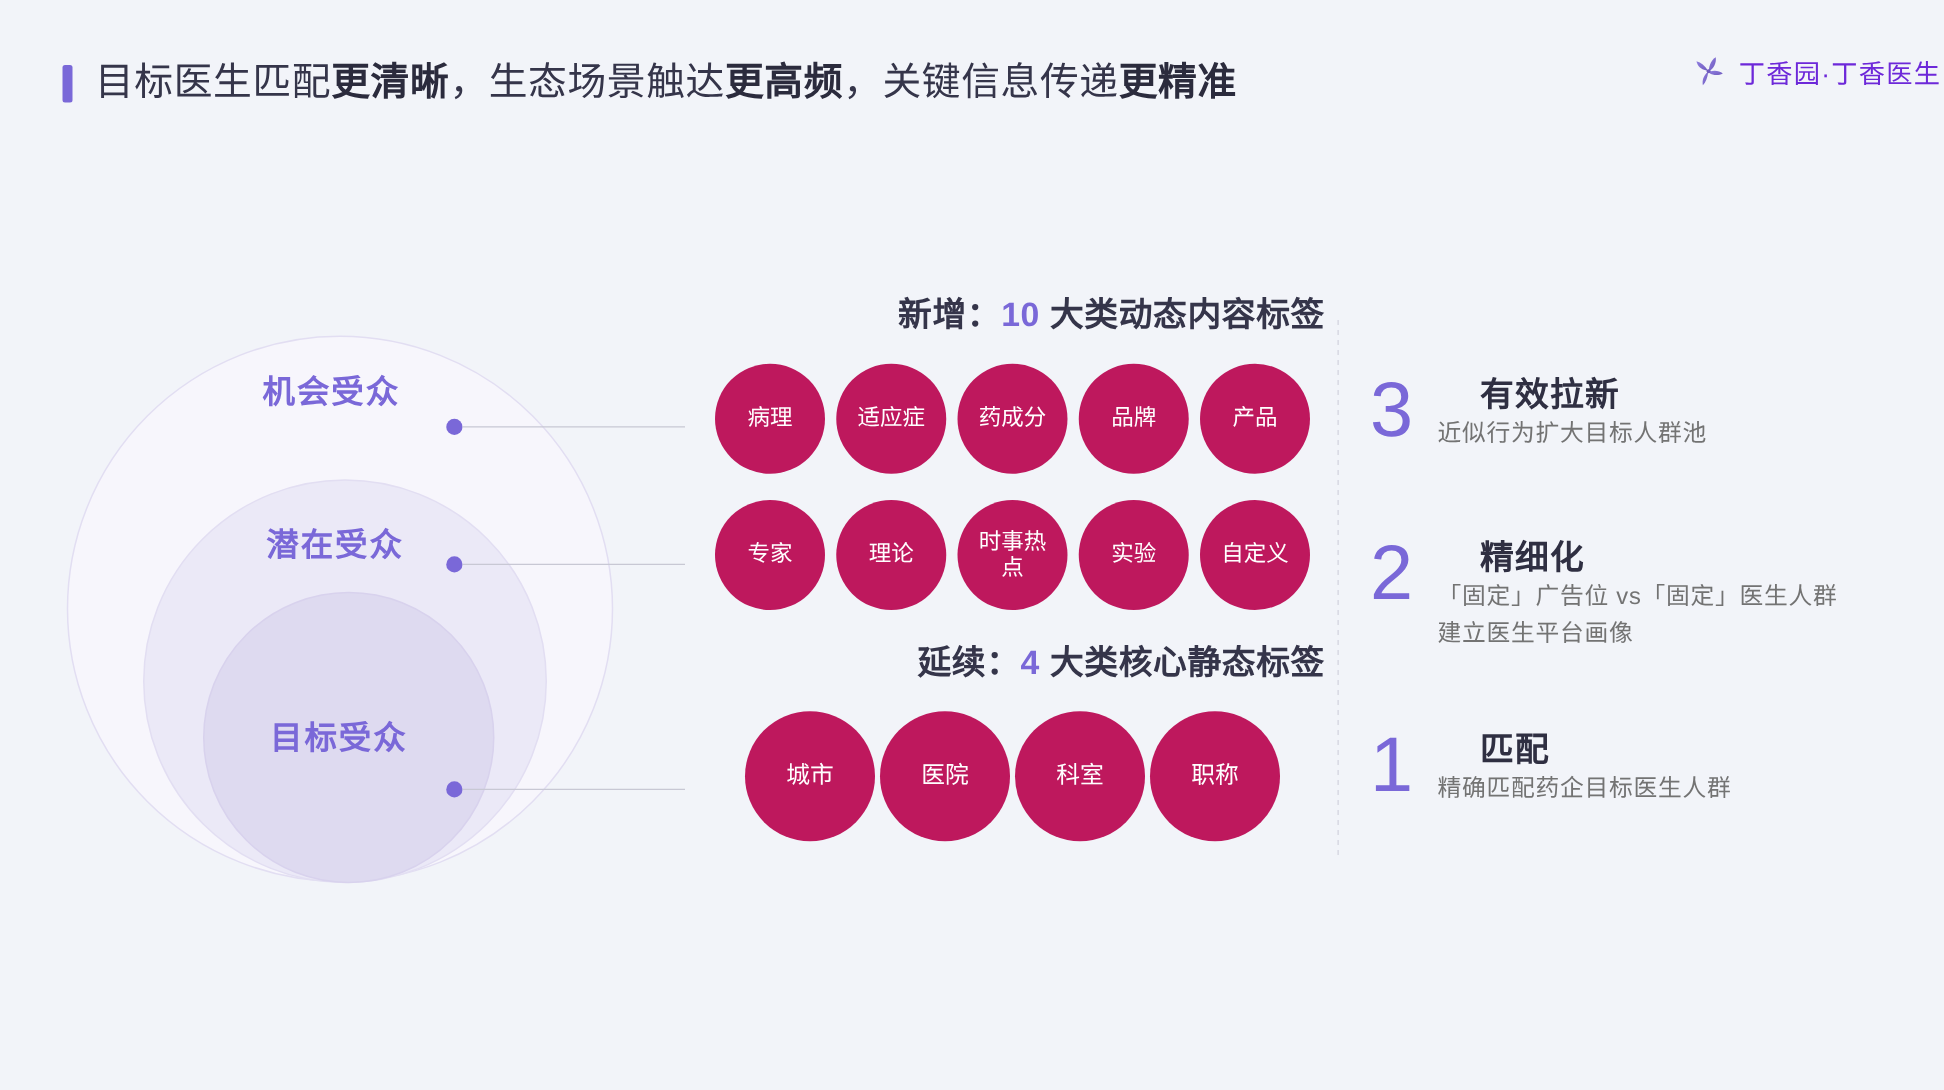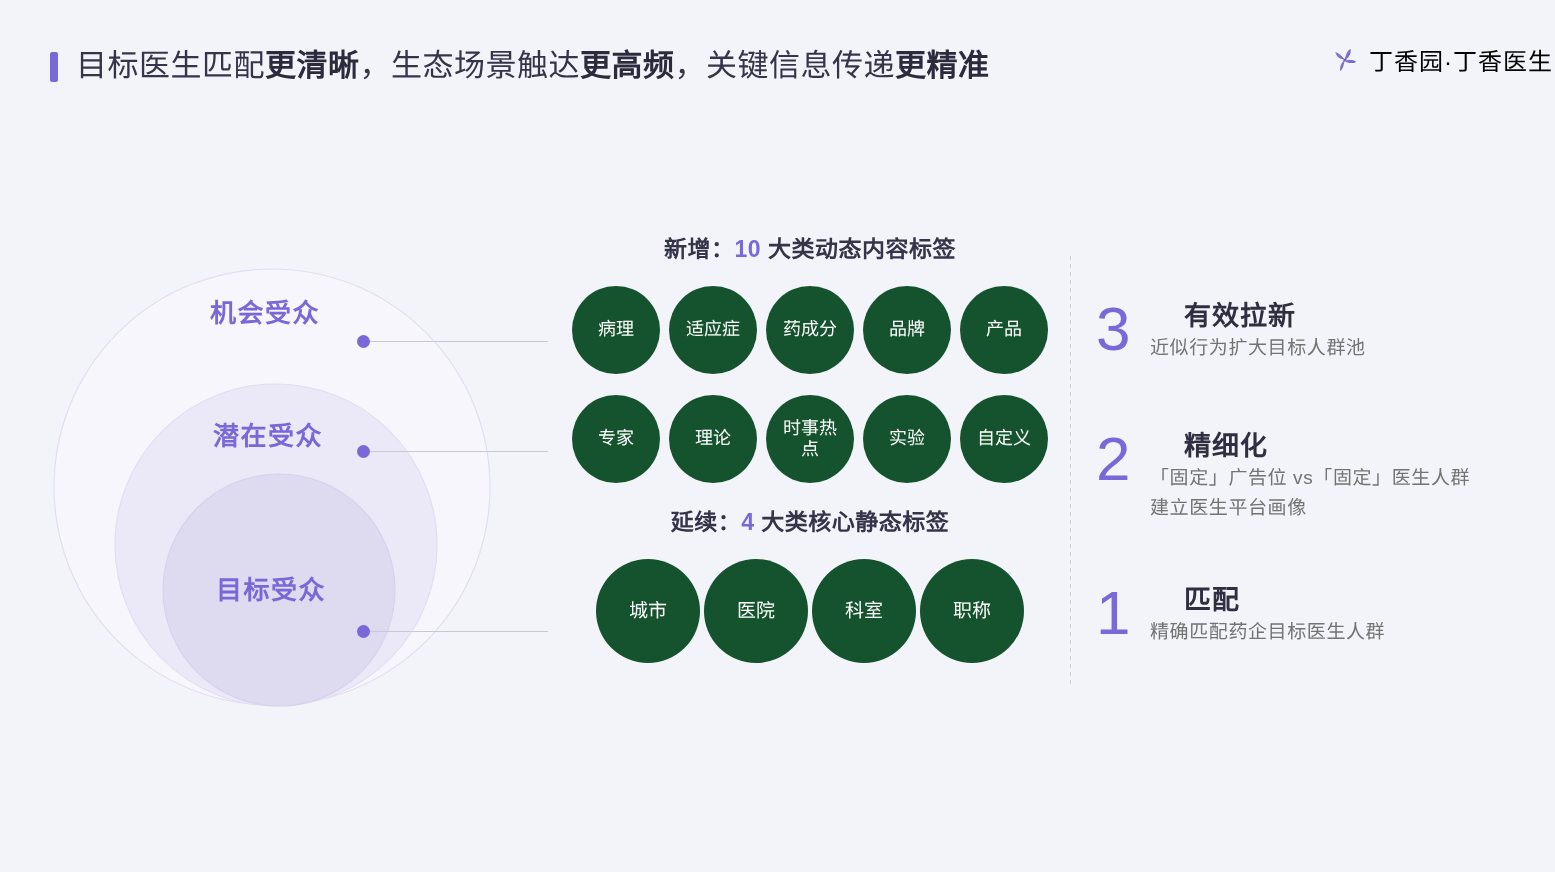--- a/index.html
+++ b/index.html
@@ -57,22 +57,22 @@
     display: flex;
     align-items: center;
     gap: 9px;
   }
   .brand-mark {
     width: 30px;
     height: 30px;
     display: block;
   }
   .brand-text {
-    font-size: 24px;
-    color: #000000;
+    font-size: 21px;
+    color: #6d28d9;
     letter-spacing: 1px;
     white-space: nowrap;
   }
 
   
   .venn {
     position: absolute;
     left: 0;
     top: 230;
     width: 580px;
@@ -109,43 +109,43 @@
   }
 
   
   .tags-col {
     position: absolute;
     left: 560px;
     top: 230px;
     width: 500px;
   }
   .group-heading {
-    text-align: center;
-    font-size: 23px;
+    text-align: right;
+    font-size: 27px;
     font-weight: 700;
     color: #35354a;
     letter-spacing: 0.5px;
     white-space: nowrap;
   }
   .group-heading .num {
     color: #7a68d8;
     font-weight: 700;
   }
 
   .tag-row {
     display: flex;
     justify-content: center;
     align-items: center;
   }
   .tag-row.r1 { gap: 9px; margin-top: 22px; }
   .tag-row.r2 { gap: 9px; margin-top: 21px; }
   .tag-row.r3 { gap: 4px; margin-top: 22px; }
 
   .tag-bubble {
-    background: #14532d;
+    background: #be185d;
     border-radius: 50%;
     color: #ffffff;
     display: flex;
     align-items: center;
     justify-content: center;
     text-align: center;
     line-height: 1.18;
     flex-shrink: 0;
   }
   .tag-bubble.sm {

